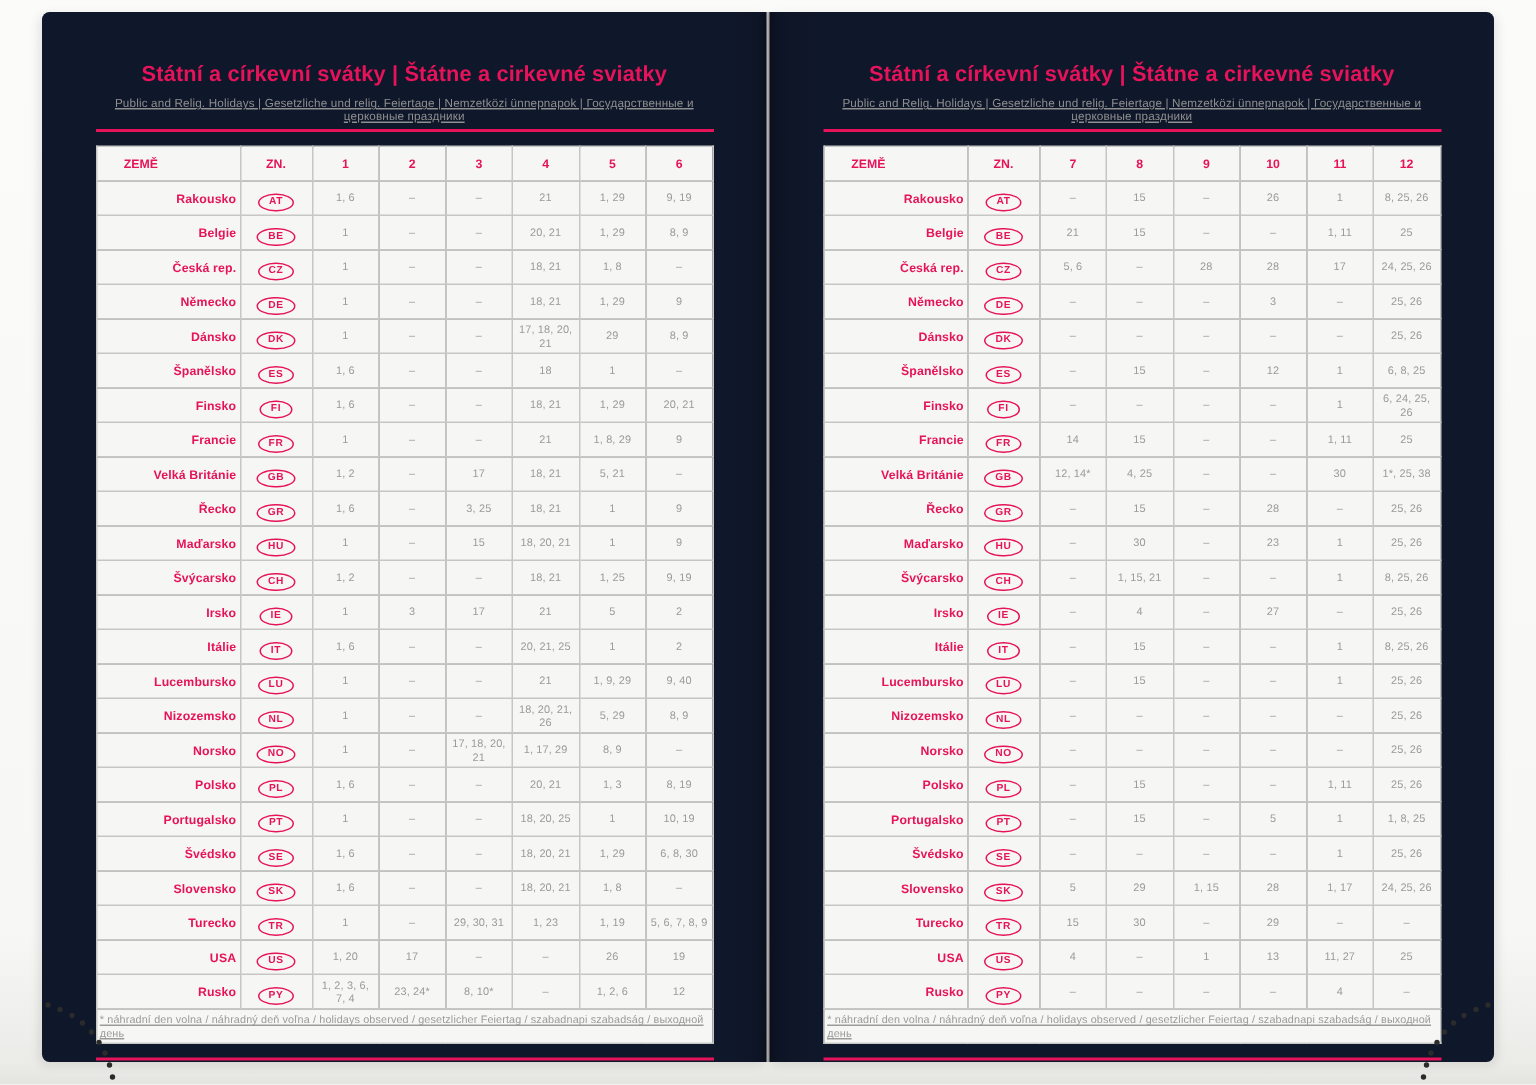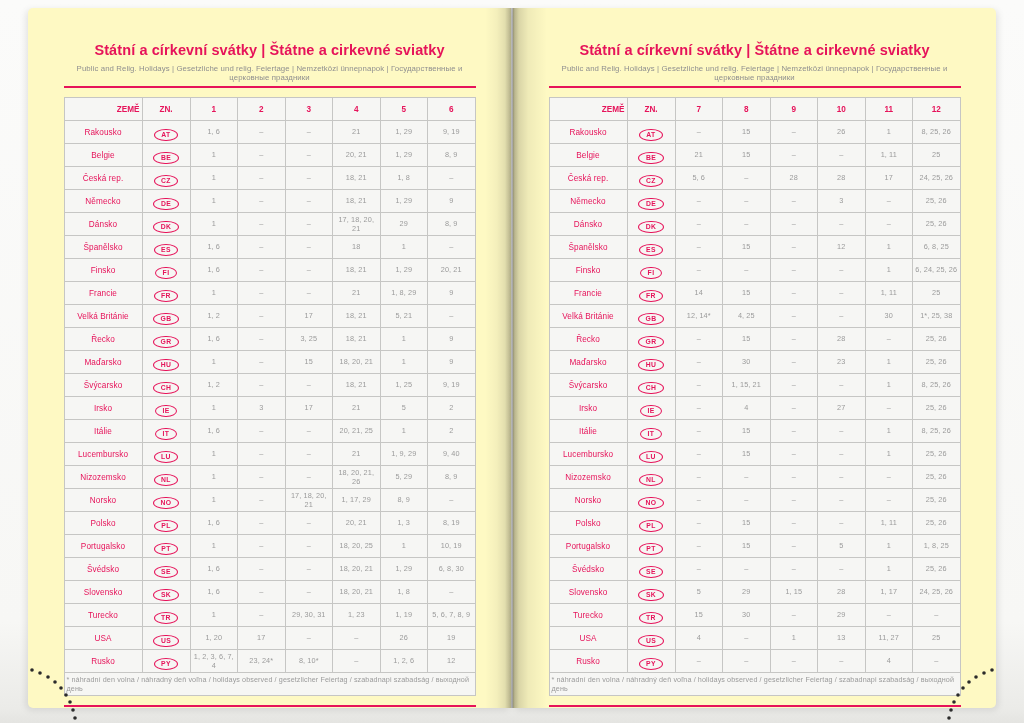--- a/index.html
+++ b/index.html
@@ -5,21 +5,21 @@
   html,body{margin:0;padding:0;}
   body{
     width:1024px;height:723px;
     font-family:"Liberation Sans","DejaVu Sans",sans-serif;
     background:linear-gradient(180deg,#fbfbfa 0%,#f7f7f5 86%,#ebebe8 98%,#e4e4e1 100%);
     overflow:hidden;position:relative;
   }
   .stage{position:absolute;inset:0;}
   .page{
     position:absolute;top:8px;height:700px;width:483px;
-    background:#fef9c3;
+    background:#0f172a;
   }
   .page-left{left:28px;border-radius:5px 0 0 5px;box-shadow:-2px 2px 7px rgba(0,0,0,0.10);}
   .page-right{left:513px;border-radius:0 5px 5px 0;box-shadow:2px 2px 7px rgba(0,0,0,0.10);}
   .page-left::after{
     content:"";position:absolute;top:0;right:0;bottom:0;width:26px;pointer-events:none;
     background:linear-gradient(270deg,rgba(0,0,0,0.16),rgba(0,0,0,0.04) 55%,rgba(0,0,0,0) 100%);
   }
   .page-right::before{
     content:"";position:absolute;top:0;left:0;bottom:0;width:34px;pointer-events:none;
     background:linear-gradient(90deg,rgba(0,0,0,0.20),rgba(0,0,0,0.06) 45%,rgba(0,0,0,0) 100%);
@@ -28,51 +28,51 @@
     position:absolute;left:505px;top:8px;height:700px;width:14px;pointer-events:none;
     background:linear-gradient(90deg,rgba(0,0,0,0) 0%,rgba(0,0,0,0.15) 40%,rgba(0,0,0,0.32) 52%,rgba(0,0,0,0.10) 70%,rgba(0,0,0,0) 100%);
     z-index:5;
   }
   .content{width:412px;margin:0 auto;padding-top:34px;}
   .title{
     text-align:center;font-weight:bold;font-size:14.5px;letter-spacing:0.1px;
     color:var(--accent);margin:0 0 6px 0;
   }
   .subtitle{
-    text-align:center;font-size:7.8px;color:#8f8f8f;letter-spacing:0.1px;margin:0;
+    text-align:center;font-size:7.8px;color:#8f8f8f;letter-spacing:0.1px;margin:0;text-decoration:underline;
   }
   .subtitle-rule{height:2px;background:var(--accent);margin-top:4px;}
   table.holidays{
     width:100%;border-collapse:collapse;table-layout:fixed;margin-top:9px;
   }
   table.holidays th,table.holidays td{
     border:1px solid #c6c6c4;background:#f6f6f4;
   }
   table.holidays th{
     color:var(--accent);font-size:8.2px;font-weight:bold;height:20px;
     text-align:center;padding:1px 2px;
   }
-  table.holidays th.col-country{text-align:right;padding-left:0;width:75px;}
+  table.holidays th.col-country{text-align:left;padding-left:18px;width:75px;}
   table.holidays th.col-code{width:43px;}
   table.holidays td{height:20px;padding:1px 2px;}
   td.country{
-    color:var(--accent);font-weight:normal;font-size:8.2px;text-align:center;padding-left:6px;
+    color:var(--accent);font-weight:bold;font-size:8.2px;text-align:right;padding-left:6px;
     letter-spacing:0.1px;
   }
   td.code{text-align:center;}
   .oval{
     display:inline-block;border:1px solid var(--accent);color:var(--accent);
     font-size:6.8px;font-weight:bold;border-radius:50%;padding:1.5px 6.5px;
     letter-spacing:0.4px;line-height:1.1;
   }
   td.val{
     color:#9b9b9b;font-size:7.3px;text-align:center;line-height:1.25;letter-spacing:0.1px;
   }
   td.footnote{
-    color:#9b9b9b;font-size:7.2px;text-align:left;padding:3px 6px;height:16px;letter-spacing:0.1px;
+    color:#9b9b9b;font-size:7.2px;text-align:left;padding:3px 6px;height:16px;letter-spacing:0.1px;text-decoration:underline;
   }
   .bottom-rule{height:2px;background:var(--accent);margin-top:9px;}
   .dots{position:absolute;bottom:2px;z-index:6;}
   .dots-left{left:24px;}
   .dots-right{right:24px;}
 </style>
 </head>
 <body>
 
 <div class="stage">

